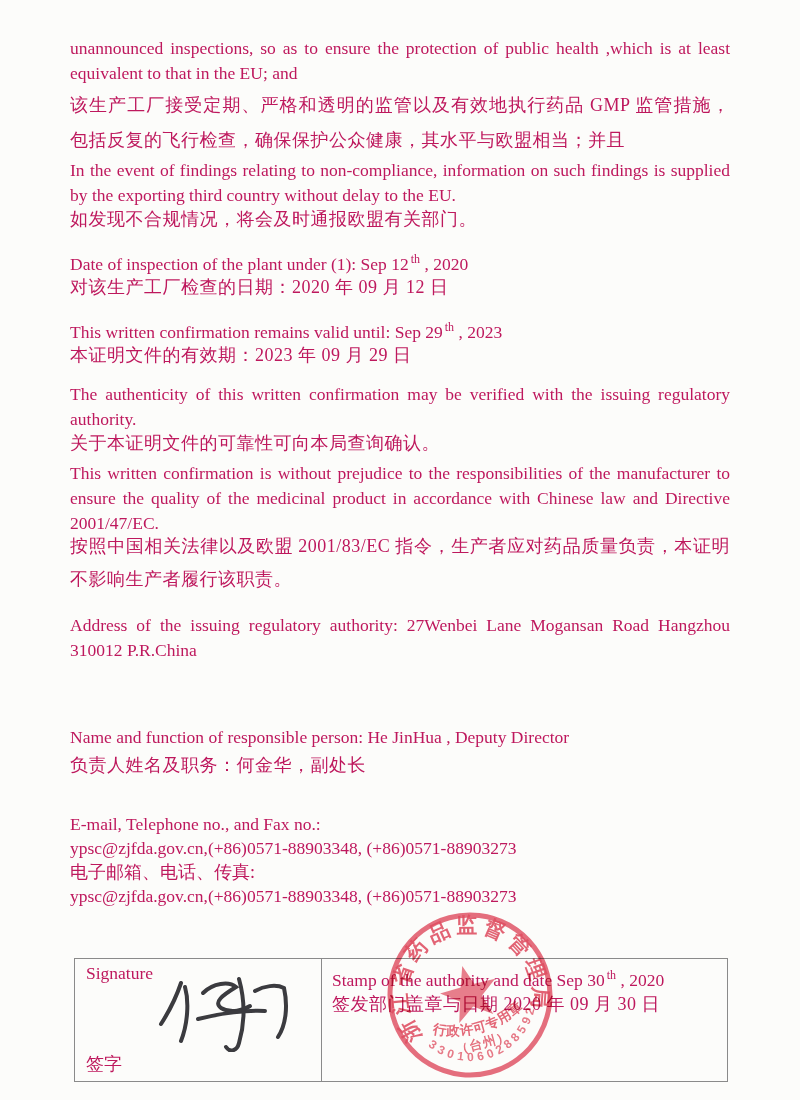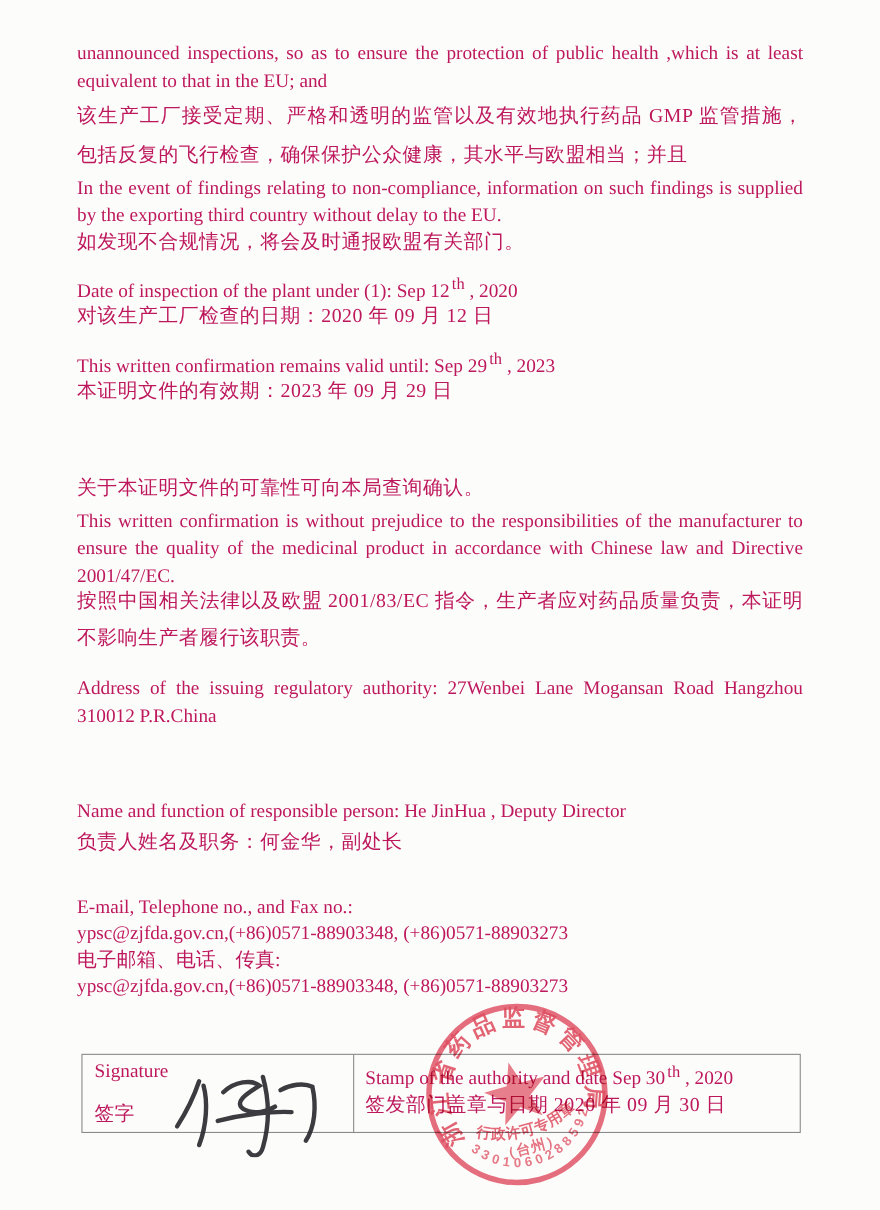--- a/index.html
+++ b/index.html
@@ -6,22 +6,22 @@
   .page{position:relative;width:800px;height:1100px;background:#fcfcfa;overflow:hidden;
         font-family:"Liberation Serif","DejaVu Serif",serif;color:#be185d;}
   .abs{position:absolute;left:70px;width:660px;margin:0;}
   .en{font-size:17.5px;line-height:25px;}
   .just{text-align:justify;}
   .zh{font-size:18px;line-height:30px;letter-spacing:0.5px;}
   .zhwide{font-size:18px;line-height:35px;letter-spacing:0.5px;text-align:justify;}
   .zhwide2{font-size:18px;line-height:33px;letter-spacing:0.5px;text-align:justify;}
   .ctline{font-size:17.5px;line-height:24px;}
   .ctline.cn{font-size:18px;}
-  .sup{font-size:15px;vertical-align:super;margin-left:2px;letter-spacing:0;}
-  .table{position:absolute;left:74px;top:958px;width:654px;height:72px;
+  .sup{font-size:12px;vertical-align:super;margin-left:2px;letter-spacing:0;}
+  .table{position:absolute;left:74px;top:958px;width:654px;height:124px;
          border:1.5px solid #8a8a8a;display:flex;box-sizing:border-box;}
   .cell-left{position:relative;width:247px;border-right:1.5px solid #8a8a8a;box-sizing:border-box;}
   .cell-right{position:relative;flex:1;padding:4px 8px 0 10px;box-sizing:border-box;}
   .cell-label{position:absolute;left:11px;font-size:17.5px;}
   .cell-label.top{top:4px;}
   .cell-label.bottom{bottom:5px;font-size:18px;text-align:right;}
   .cap-en{font-size:17.5px;line-height:24px;}
   .cap-zh{font-size:18px;line-height:25px;letter-spacing:0.5px;}
   .sig-svg{position:absolute;left:76px;top:8px;}
   .stamp-svg{position:absolute;left:378px;top:900px;mix-blend-mode:multiply;}
@@ -37,20 +37,21 @@
 
   <p class="abs en just" style="top:158px">In the event of findings relating to non-compliance, information on such findings is supplied by the exporting third country without delay to the EU.</p>
   <p class="abs zh" style="top:204px">如发现不合规情况，将会及时通报欧盟有关部门。</p>
 
   <p class="abs en" style="top:247px"><span>Date of inspection of the plant under (1): Sep 12</span><sup class="sup">th</sup><span> , 2020</span></p>
   <p class="abs zh" style="top:272px">对该生产工厂检查的日期：2020 年 09 月 12 日</p>
 
   <p class="abs en" style="top:315px"><span>This written confirmation remains valid until: Sep 29</span><sup class="sup">th</sup><span> , 2023</span></p>
   <p class="abs zh" style="top:340px">本证明文件的有效期：2023 年 09 月 29 日</p>
 
+  <p class="abs en just" style="top:382px">The authenticity of this written confirmation may be verified with the issuing regulatory authority.</p>
   <p class="abs zh" style="top:428px">关于本证明文件的可靠性可向本局查询确认。</p>
 
   <p class="abs en just" style="top:461px">This written confirmation is without prejudice to the responsibilities of the manufacturer to ensure the quality of the medicinal product in accordance with Chinese law and Directive 2001/47/EC.</p>
   <p class="abs zhwide2" style="top:530px">按照中国相关法律以及欧盟 2001/83/EC 指令，生产者应对药品质量负责，本证明不影响生产者履行该职责。</p>
 
   <p class="abs en just" style="top:613px">Address of the issuing regulatory authority: 27Wenbei Lane Mogansan Road Hangzhou 310012 P.R.China</p>
 
   <p class="abs zh" style="top:750px">负责人姓名及职务：何金华，副处长</p>
   <p class="abs en" style="top:725px">Name and function of responsible person: He JinHua , Deputy Director</p>
 

